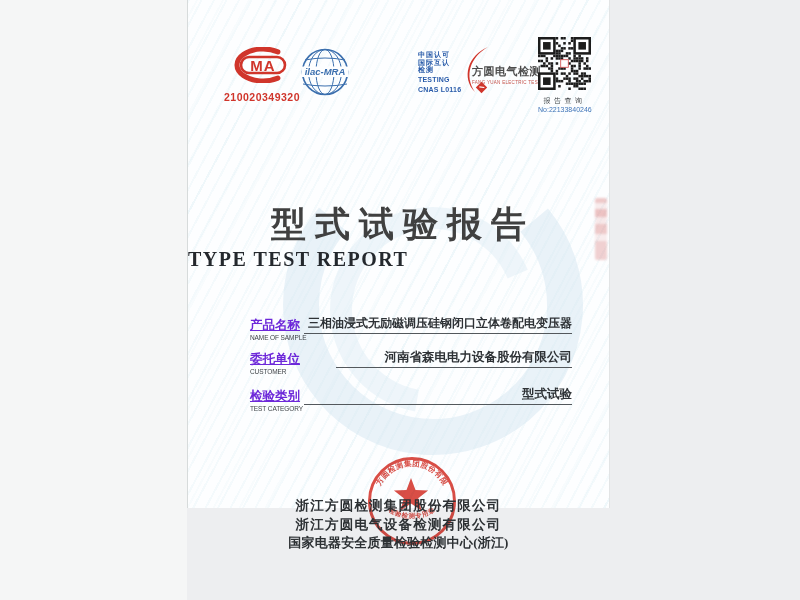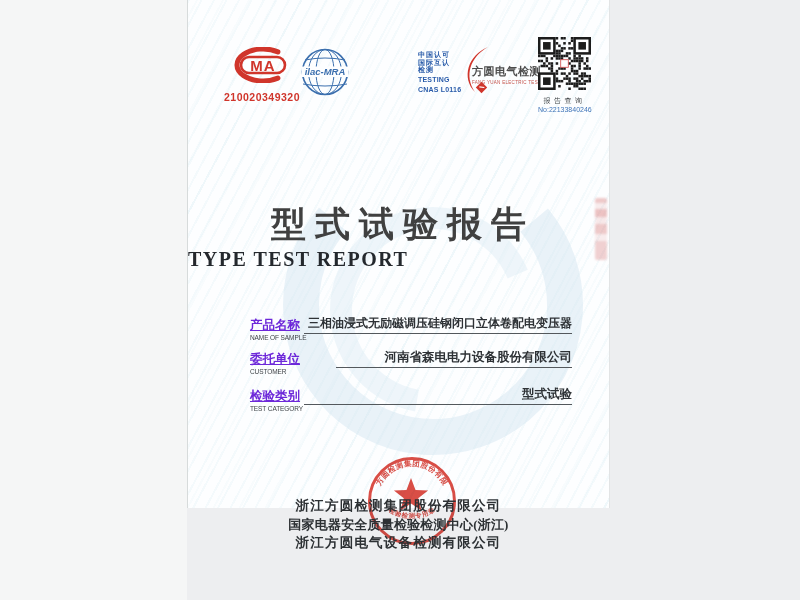--- a/index.html
+++ b/index.html
@@ -310,19 +310,19 @@
       <textPath href="#seal-arc-top" startOffset="50%" text-anchor="middle">浙江方圆检测集团股份有限公司</textPath>
     </text>
     <text font-size="6.5" font-weight="bold" fill="#d6352c" letter-spacing="0.6">
       <textPath href="#seal-arc-bottom" startOffset="50%" text-anchor="middle">检验检测专用章</textPath>
     </text>
     <polygon fill="#d6352c" points="45,23 49.5,34.9 62.1,35.4 52.2,43.3 55.6,55.6 45,48.6 34.4,55.6 37.8,43.3 27.9,35.4 40.5,34.9"></polygon>
   </svg>
 
   <div class="companies">
     <div class="co wide">浙江方圆检测集团股份有限公司</div>
+    <div class="co wide">浙江方圆电气设备检测有限公司</div>
     <div class="co tight">国家电器安全质量检验检测中心(浙江)</div>
-    <div class="co wide">浙江方圆电气设备检测有限公司</div>
   </div>
 
   <div class="edge-stamp"></div>
 
 </div>
 
 </body></html>

